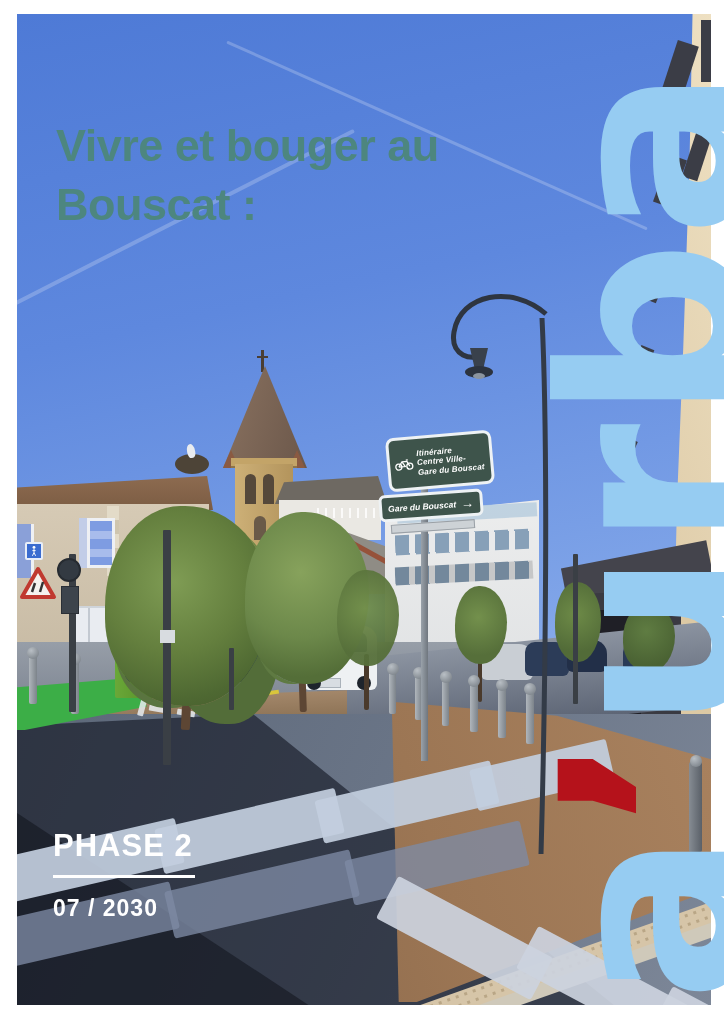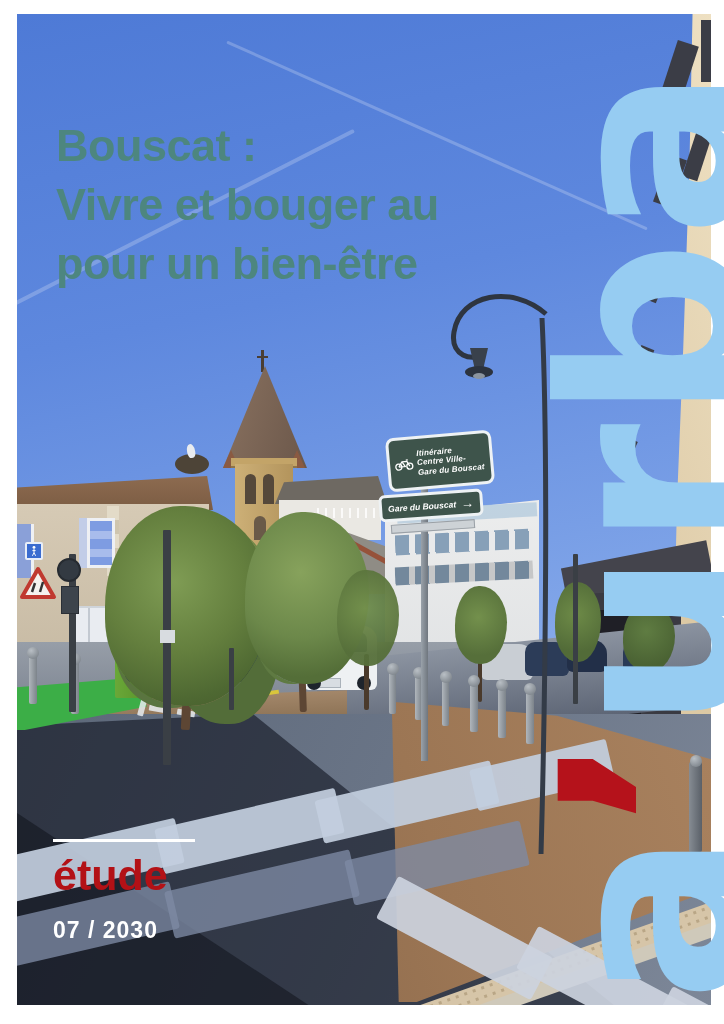--- a/index.html
+++ b/index.html
@@ -231,28 +231,27 @@
     <svg class="ab" style="left:425px;top:278px;" width="120" height="580" viewBox="0 0 120 580">
       <path d="M104,22 C70,-8 18,2 12,40 C8,64 30,70 42,62" fill="none" stroke="#2e3540" stroke-width="5"></path>
       <path d="M28,56 L46,56 L41,78 L33,78 Z" fill="#39414c"></path>
       <ellipse cx="37" cy="80" rx="14" ry="6" fill="#2c333e"></ellipse>
       <ellipse cx="37" cy="84" rx="6" ry="3" fill="#8b949e"></ellipse>
       <path d="M100,26 C106,150 104,380 99,562" stroke="#333b47" stroke-width="5" fill="none"></path>
     </svg>
   </div>
 
   <div class="title" style="color:#4d867f;">
+    <span>Vivre et bouger au</span>
     <span>Bouscat :</span>
-    <span>Vivre et bouger au</span>
-    <span>pour un bien-être</span>
   </div>
 
   <div class="logo">
     <span style="color:#96ccf2;">a</span><span style="color:#b5121b;">’</span><span style="color:#96ccf2;">urba</span>
   </div>
 
   <div class="footer">
+    <div class="f-phase">PHASE 2</div>
     <div class="f-rule"></div>
-    <div class="f-type" style="color:#b31116;">étude</div>
     <div class="f-date">07 / 2030</div>
   </div>
 
 </div>
 
 </body></html>

